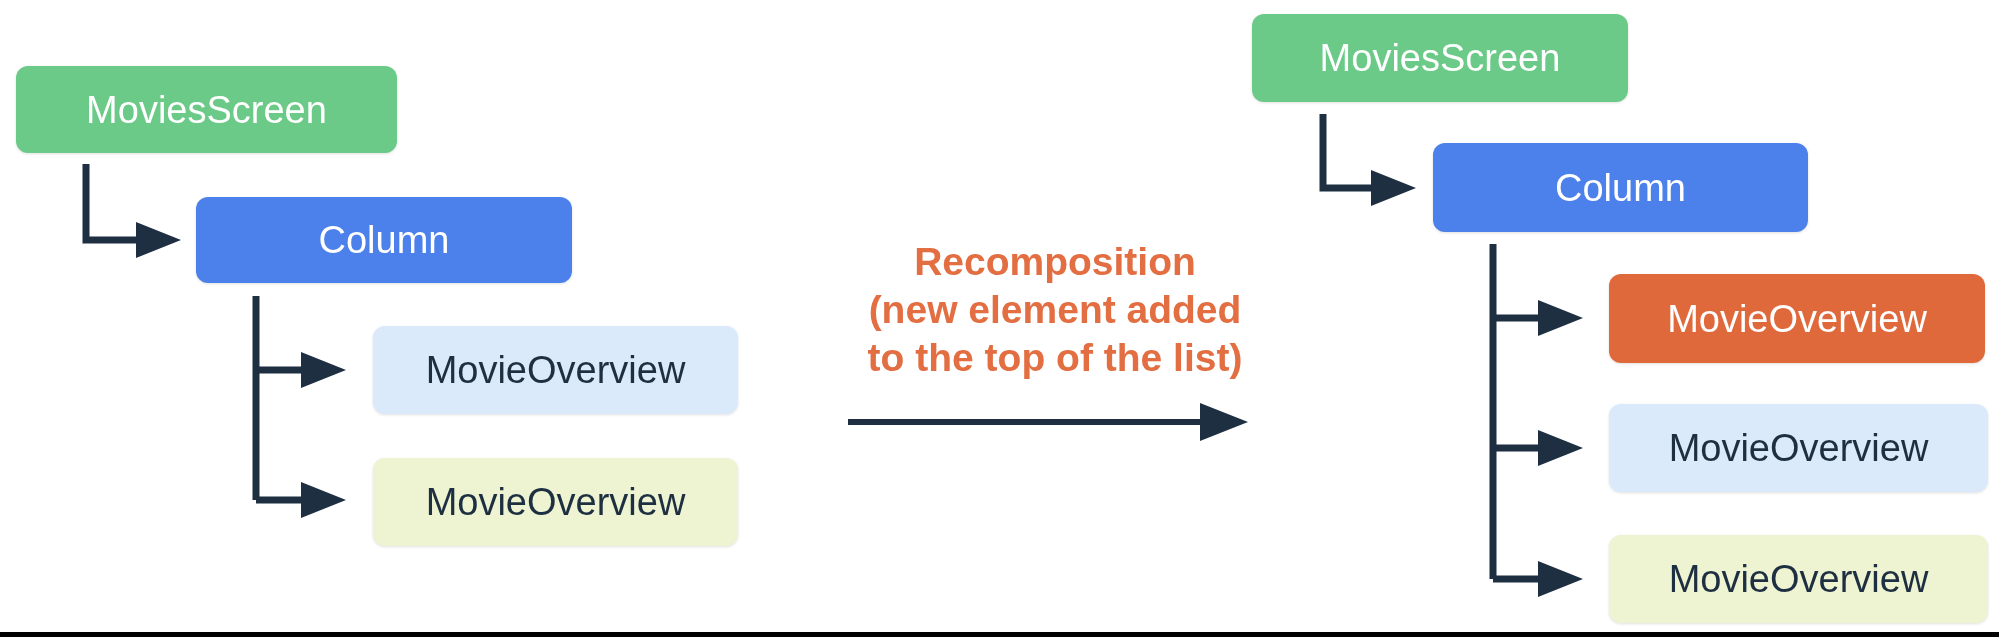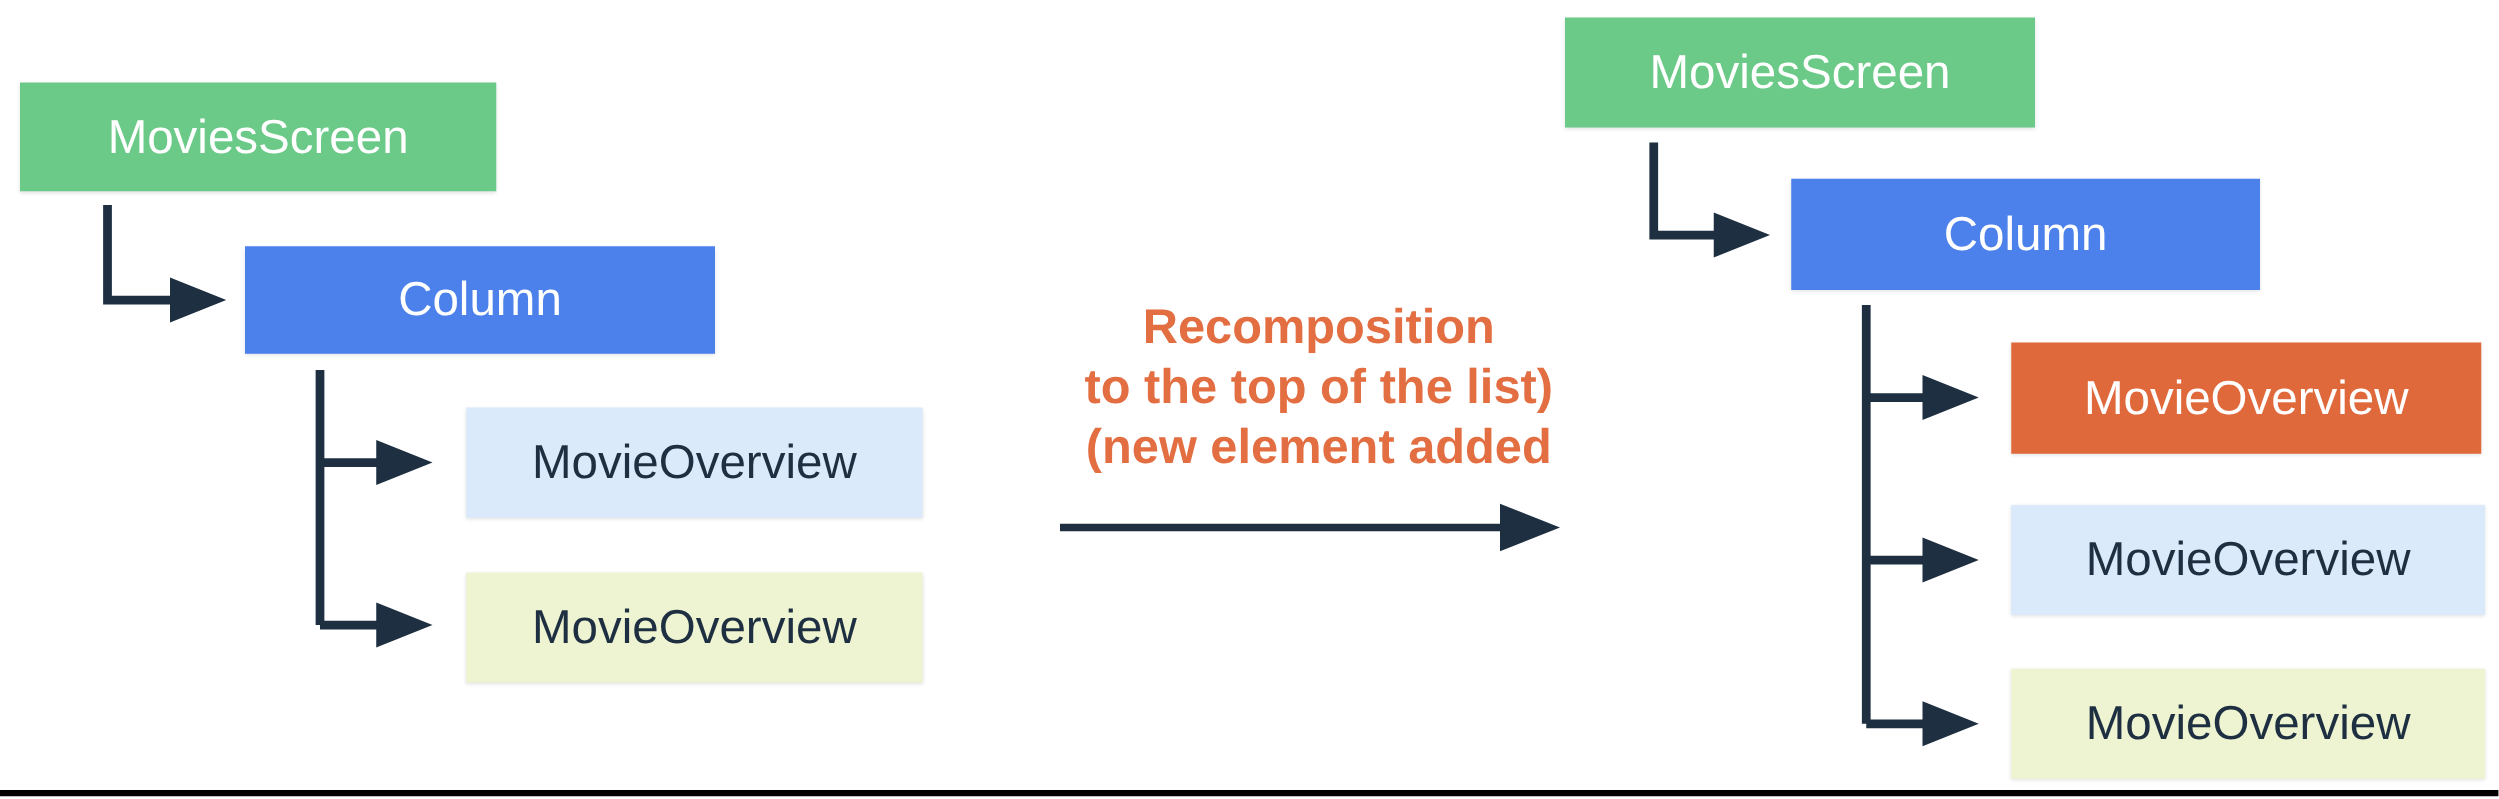--- a/index.html
+++ b/index.html
@@ -23,21 +23,21 @@
   }
   .arrowline {
     fill: none;
     stroke-width: 6px;
   }
   .node {
     position: absolute;
     display: flex;
     align-items: center;
     justify-content: center;
-    border-radius: 0;
+    border-radius: 12px;
     box-shadow: 0 1px 3px rgba(0,0,0,0.12);
   }
   .node-label {
     font-size: 38px;
     line-height: 1;
     white-space: nowrap;
   }
   .transition-label {
     position: absolute;
     left: 820px;
@@ -98,22 +98,22 @@
   <div class="node" style="left: 373px; top: 326px; width: 365px; height: 88px; background: rgb(218, 234, 251);">
     <span class="node-label" style="color: rgb(29, 47, 64);">MovieOverview</span>
   </div>
 
   <div class="node" style="left: 373px; top: 458px; width: 365px; height: 88px; background: rgb(238, 243, 210);">
     <span class="node-label" style="color: rgb(29, 47, 64);">MovieOverview</span>
   </div>
 
   <div class="transition-label" style="color: rgb(226, 110, 66);">
     <div>Recomposition</div>
+    <div>(new element added</div>
     <div>to the top of the list)</div>
-    <div>(new element added</div>
   </div>
 
   <div class="node" style="left: 1252px; top: 14px; width: 376px; height: 88px; background: rgb(107, 202, 135);">
     <span class="node-label" style="color: rgb(255, 255, 255);">MoviesScreen</span>
   </div>
 
   <div class="node" style="left: 1433px; top: 143px; width: 375px; height: 89px; background: rgb(76, 128, 234);">
     <span class="node-label" style="color: rgb(255, 255, 255);">Column</span>
   </div>
 

